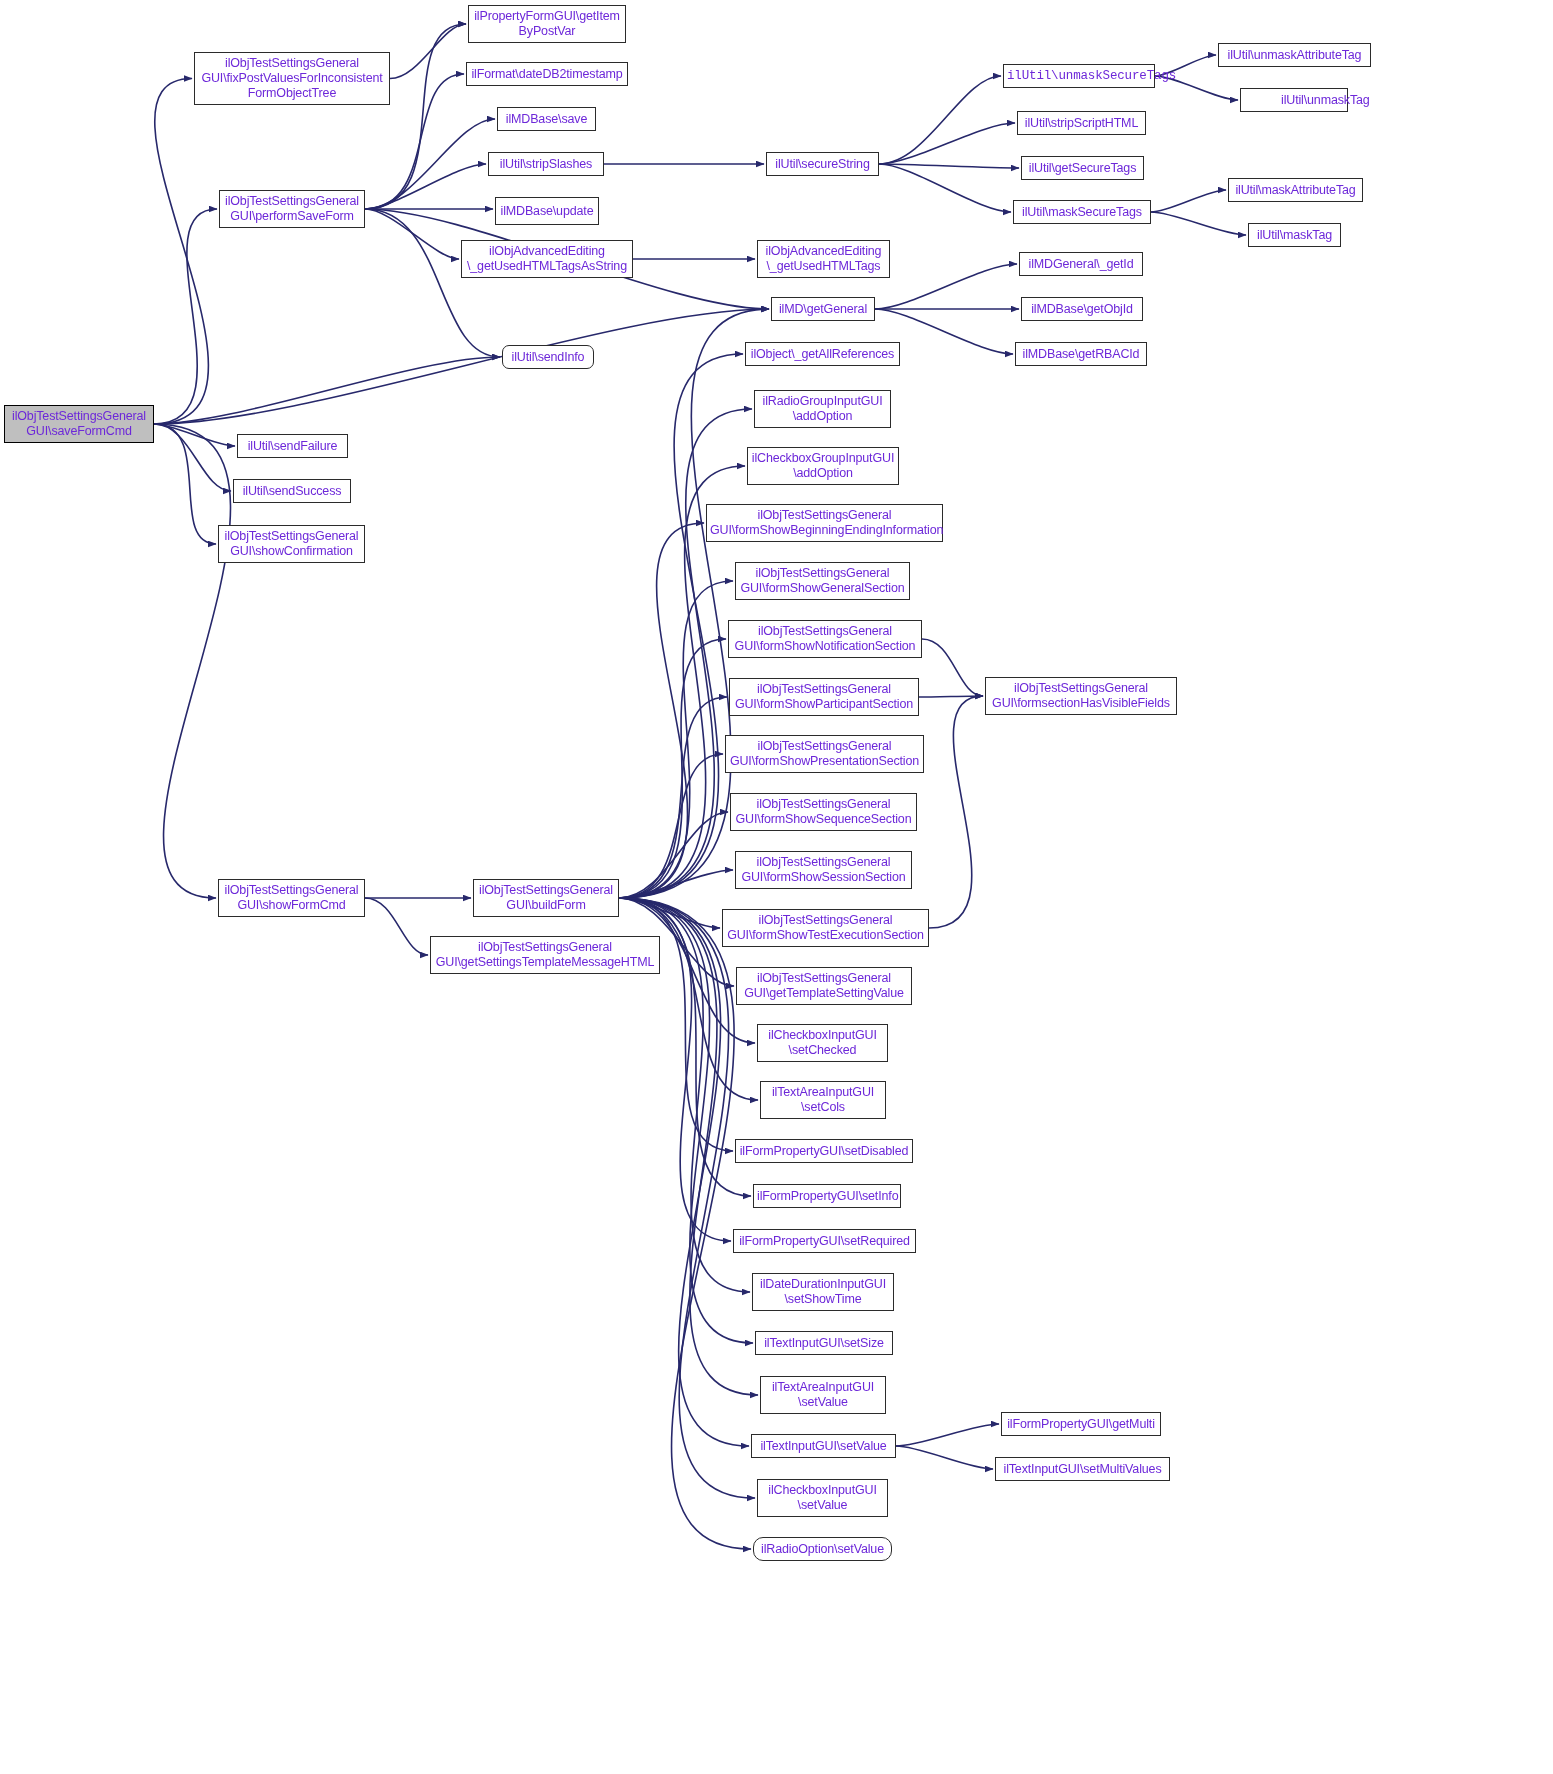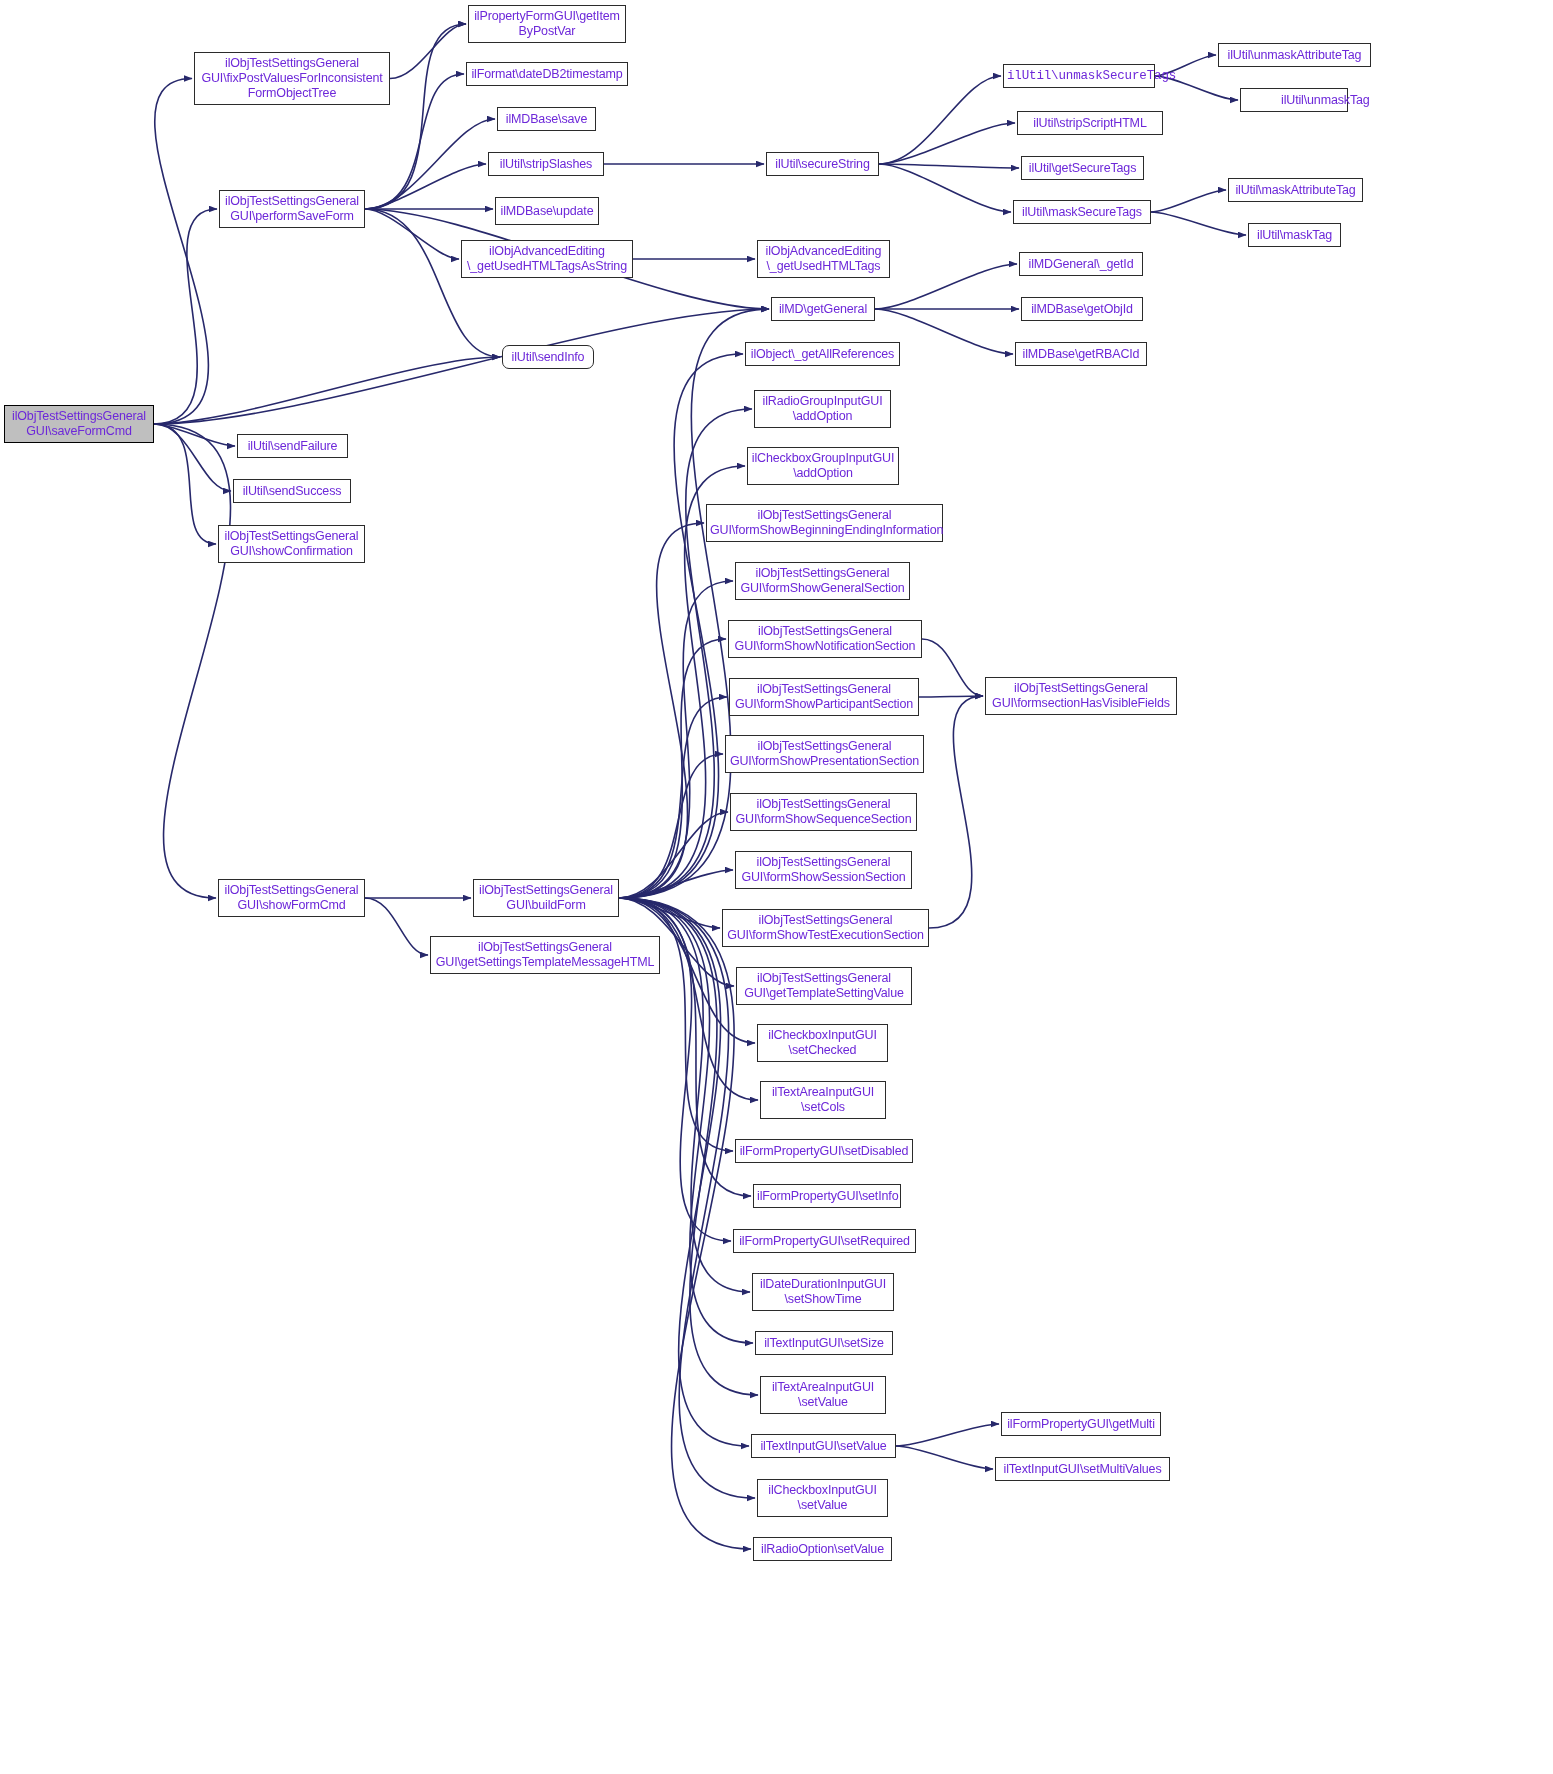--- a/index.html
+++ b/index.html
@@ -133,21 +133,21 @@
       <div class="node" style="left: 488px; top: 152px; width: 116px; height: 24px;"><span class="lbl">ilUtil\stripSlashes</span></div>
       <div class="node" style="left: 495px; top: 197px; width: 104px; height: 28px;"><span class="lbl">ilMDBase\update</span></div>
       <div class="node" style="left: 219px; top: 190px; width: 146px; height: 38px;"><span class="lbl">ilObjTestSettingsGeneral
 GUI\performSaveForm</span></div>
       <div class="node" style="left: 461px; top: 240px; width: 172px; height: 38px;"><span class="lbl">ilObjAdvancedEditing
 \_getUsedHTMLTagsAsString</span></div>
       <div class="node" style="left: 766px; top: 152px; width: 113px; height: 24px;"><span class="lbl">ilUtil\secureString</span></div>
       <div class="node" style="left: 1003px; top: 64px; width: 152px; height: 24px; font-family: Liberation Mono, monospace;"><span class="lbl">ilUtil\unmaskSecureTags</span></div>
       <div class="node" style="left: 1218px; top: 43px; width: 153px; height: 24px;"><span class="lbl">ilUtil\unmaskAttributeTag</span></div>
       <div class="node" style="left: 1240px; top: 88px; width: 108px; height: 24px; padding-left: 40px;"><span class="lbl">ilUtil\unmaskTag</span></div>
-      <div class="node" style="left: 1017px; top: 111px; width: 146px; height: 24px;"><span class="lbl">ilUtil\stripScriptHTML</span></div>
+      <div class="node" style="left: 1017px; top: 111px; width: 129px; height: 24px;"><span class="lbl">ilUtil\stripScriptHTML</span></div>
       <div class="node" style="left: 1021px; top: 156px; width: 123px; height: 24px;"><span class="lbl">ilUtil\getSecureTags</span></div>
       <div class="node" style="left: 1013px; top: 200px; width: 138px; height: 24px;"><span class="lbl">ilUtil\maskSecureTags</span></div>
       <div class="node" style="left: 1228px; top: 178px; width: 135px; height: 24px;"><span class="lbl">ilUtil\maskAttributeTag</span></div>
       <div class="node" style="left: 1248px; top: 223px; width: 93px; height: 24px;"><span class="lbl">ilUtil\maskTag</span></div>
       <div class="node" style="left: 757px; top: 240px; width: 133px; height: 38px;"><span class="lbl">ilObjAdvancedEditing
 \_getUsedHTMLTags</span></div>
       <div class="node" style="left: 771px; top: 297px; width: 104px; height: 24px;"><span class="lbl">ilMD\getGeneral</span></div>
       <div class="node" style="left: 1019px; top: 252px; width: 124px; height: 24px;"><span class="lbl">ilMDGeneral\_getId</span></div>
       <div class="node" style="left: 1021px; top: 297px; width: 122px; height: 24px;"><span class="lbl">ilMDBase\getObjId</span></div>
       <div class="node" style="left: 1015px; top: 342px; width: 132px; height: 24px;"><span class="lbl">ilMDBase\getRBACId</span></div>
@@ -187,21 +187,21 @@
       <div class="node" style="left: 752px; top: 1273px; width: 142px; height: 38px;"><span class="lbl">ilDateDurationInputGUI
 \setShowTime</span></div>
       <div class="node" style="left: 755px; top: 1331px; width: 138px; height: 24px;"><span class="lbl">ilTextInputGUI\setSize</span></div>
       <div class="node" style="left: 760px; top: 1376px; width: 126px; height: 38px;"><span class="lbl">ilTextAreaInputGUI
 \setValue</span></div>
       <div class="node" style="left: 751px; top: 1434px; width: 145px; height: 24px;"><span class="lbl">ilTextInputGUI\setValue</span></div>
       <div class="node" style="left: 1001px; top: 1412px; width: 160px; height: 24px;"><span class="lbl">ilFormPropertyGUI\getMulti</span></div>
       <div class="node" style="left: 995px; top: 1457px; width: 175px; height: 24px;"><span class="lbl">ilTextInputGUI\setMultiValues</span></div>
       <div class="node" style="left: 757px; top: 1479px; width: 131px; height: 38px;"><span class="lbl">ilCheckboxInputGUI
 \setValue</span></div>
-      <div class="node" style="left: 753px; top: 1537px; width: 139px; height: 24px;"><span class="lbl">ilRadioOption\setValue</span></div>
+      <div class="node" style="left: 753px; top: 1537px; width: 139px; height: 24px; border-radius: 10px;"><span class="lbl">ilRadioOption\setValue</span></div>
       <div class="node" style="left: 237px; top: 434px; width: 111px; height: 24px;"><span class="lbl">ilUtil\sendFailure</span></div>
       <div class="node" style="left: 233px; top: 479px; width: 118px; height: 24px;"><span class="lbl">ilUtil\sendSuccess</span></div>
       <div class="node" style="left: 218px; top: 525px; width: 147px; height: 38px;"><span class="lbl">ilObjTestSettingsGeneral
 GUI\showConfirmation</span></div>
       <div class="node" style="left: 218px; top: 879px; width: 147px; height: 38px;"><span class="lbl">ilObjTestSettingsGeneral
 GUI\showFormCmd</span></div>
       <div class="node" style="left: 473px; top: 879px; width: 146px; height: 38px;"><span class="lbl">ilObjTestSettingsGeneral
 GUI\buildForm</span></div>
       <div class="node" style="left: 430px; top: 936px; width: 230px; height: 38px;"><span class="lbl">ilObjTestSettingsGeneral
 GUI\getSettingsTemplateMessageHTML</span></div>

